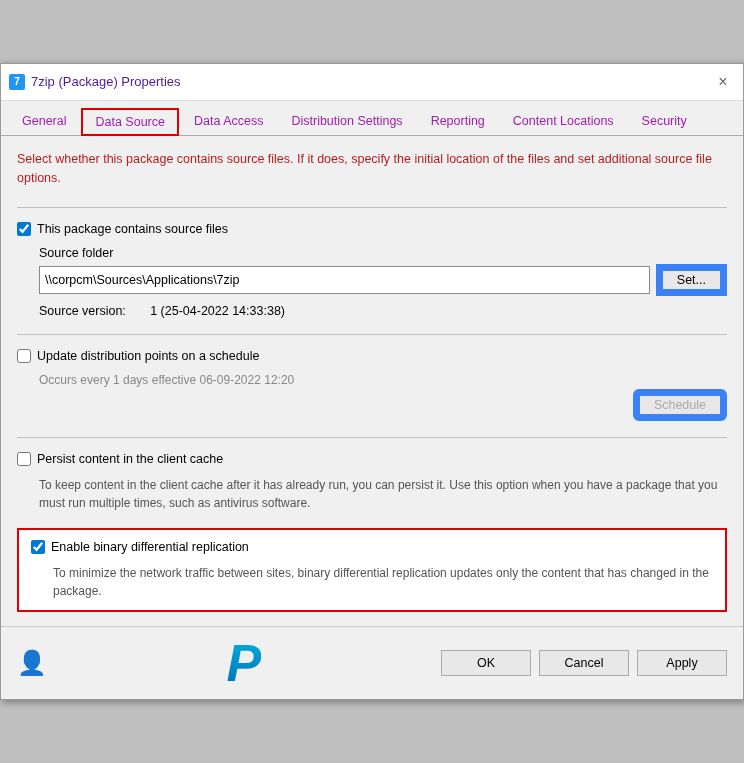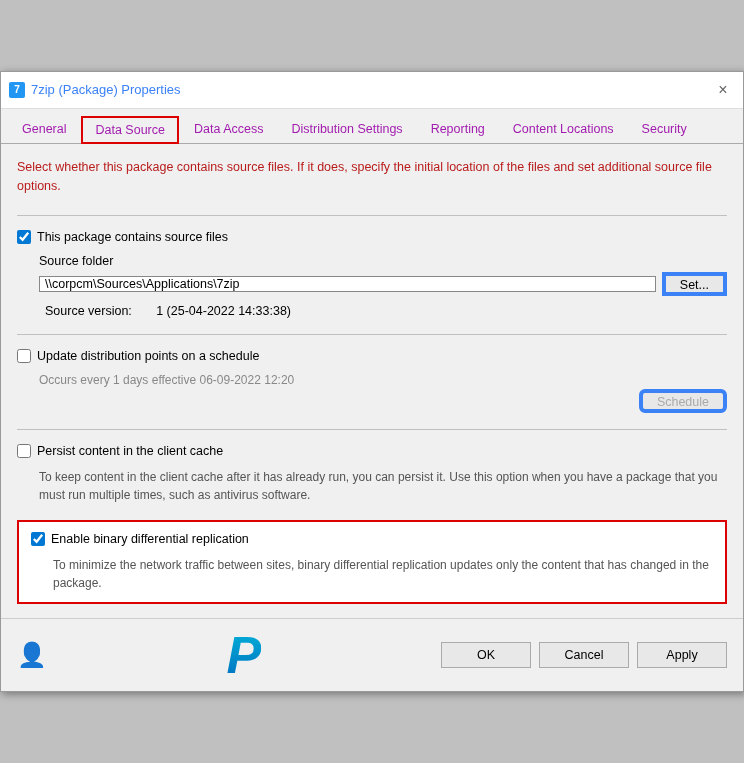--- a/index.html
+++ b/index.html
@@ -38,21 +38,21 @@
       border-radius: 2px;
       display: flex;
       align-items: center;
       justify-content: center;
       color: white;
       font-size: 10px;
       font-weight: bold;
     }
     .title-text {
       font-size: 13px;
-      color: #3b82f6;
+      color: #4c1d95;
     }
     .title-close {
       cursor: pointer;
       font-size: 16px;
       color: #666;
       width: 24px;
       height: 24px;
       display: flex;
       align-items: center;
       justify-content: center;
@@ -132,40 +132,40 @@
       gap: 6px;
       margin-left: 22px;
       margin-bottom: 8px;
     }
     .source-folder-input {
       flex: 1;
       padding: 3px 5px;
       font-size: 12.5px;
       border: 1px solid #888;
       background: #fff;
-      height: 16px;
+      height: 28px;
     }
     .btn-small {
       padding: 2px 14px;
       font-size: 12.5px;
-      border: 4px solid #3b82f6;
+      border: 7px solid #3b82f6;
       background: #e8e8e8;
       cursor: pointer;
-      height: 24px;
+      height: 32px;
       min-width: 60px;
     }
     .btn-small:disabled {
       color: #aaa;
       cursor: default;
       background: #e8e8e8;
       border-radius: 6px;
     }
 
     .source-version-row {
-      margin-left: 28px;
+      margin-left: 22px;
       font-size: 12.5px;
       margin-bottom: 4px;
     }
     .occurs-text {
       font-size: 12px;
       color: #888;
       margin-left: 22px;
       margin-bottom: 2px;
     }
     .schedule-row {

